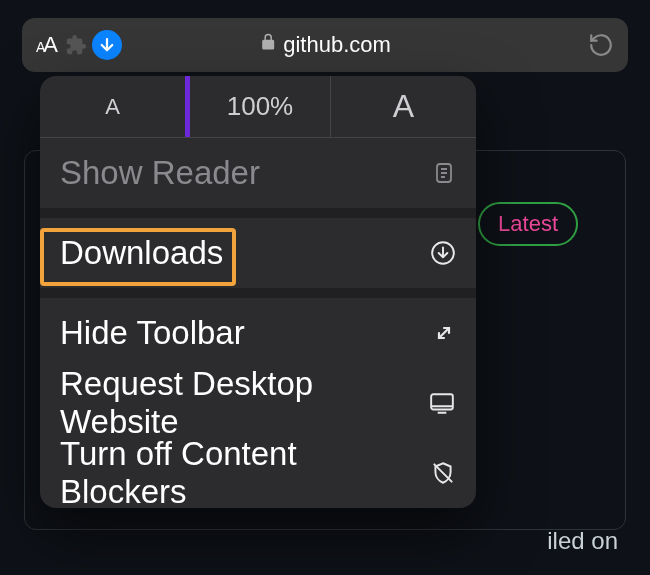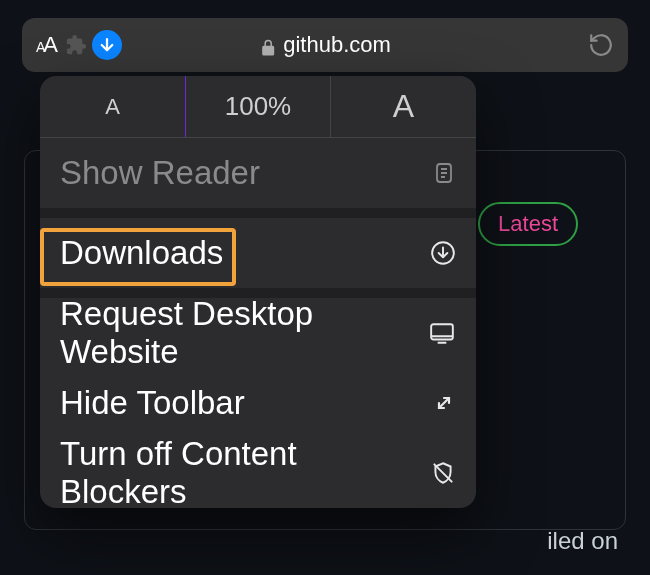--- a/index.html
+++ b/index.html
@@ -31,21 +31,21 @@
       color: #555;
     }
     .dl-badge {
       width: 30px; height: 30px; border-radius: 50%;
       background: #0b84ff;
       display: flex; align-items: center; justify-content: center;
       margin-left: 4px;
     }
     .addr-center {
       position: absolute; left: 50%; transform: translateX(-50%);
-      display: flex; align-items: flex-end; gap: 6px;
+      display: flex; align-items: flex-start; gap: 6px;
       color: #fff; font-size: 22px;
     }
     .lock { color: #b0b0b0; }
     .refresh {
       margin-left: auto; color: #8a8a8a;
     }
     
     .page-behind {
       position: absolute;
       top: 90px; left: 0; right: 0; bottom: 0;
@@ -92,21 +92,21 @@
       grid-template-columns: 1fr 1fr 1fr;
       align-items: center;
       border-bottom: 1px solid #444;
     }
     .tr-cell {
       height: 100%;
       display: flex; align-items: center; justify-content: center;
       color: #cfcfd3;
     }
     .tr-cell.small-a { font-size: 22px; font-weight: 500; }
-    .tr-cell.pct     { font-size: 26px; border-left: 1px solid #6d28d9; border-right: 1px solid #444;}
+    .tr-cell.pct     { font-size: 26px; border-left: 5px solid #6d28d9; border-right: 1px solid #444;}
     .tr-cell.big-a   { font-size: 32px; font-weight: 500; }
     .menu-item {
       display: flex; align-items: center; justify-content: space-between;
       height: 70px;
       padding: 0 20px;
       color: #fff;
       font-size: 33px;
       font-weight: 400;
     }
     .menu-item-label { color: #fff; }
@@ -201,42 +201,42 @@
         <circle cx="12" cy="12" r="10"></circle>
         <line x1="12" y1="7" x2="12" y2="15"></line>
         <polyline points="8 12 12 16 16 12"></polyline>
       </svg>
     </span>
   </div>
 
   <div class="section-gap"></div>
 
   <div class="menu-item">
+    <span class="menu-item-label">Hide Toolbar</span>
+    <span class="menu-icon">
+      <svg width="24" height="24" viewBox="0 0 24 24" fill="none" stroke="currentColor" stroke-width="2.2" stroke-linecap="round">
+        <line x1="7" y1="17" x2="17" y2="7"></line>
+        <polyline points="7 12 7 17 12 17"></polyline>
+        <polyline points="12 7 17 7 17 12"></polyline>
+      </svg>
+    </span>
+  </div>
+
+  <div class="menu-item">
     <span class="menu-item-label">Request Desktop Website</span>
     <span class="menu-icon">
       <svg width="28" height="26" viewBox="0 0 24 24" fill="none" stroke="currentColor" stroke-width="1.8">
         <rect x="2" y="4" width="20" height="14" rx="2"></rect>
         <line x1="2" y1="15" x2="22" y2="15"></line>
         <line x1="8" y1="21" x2="16" y2="21"></line>
       </svg>
     </span>
   </div>
 
   <div class="menu-item">
-    <span class="menu-item-label">Hide Toolbar</span>
-    <span class="menu-icon">
-      <svg width="24" height="24" viewBox="0 0 24 24" fill="none" stroke="currentColor" stroke-width="2.2" stroke-linecap="round">
-        <line x1="7" y1="17" x2="17" y2="7"></line>
-        <polyline points="7 12 7 17 12 17"></polyline>
-        <polyline points="12 7 17 7 17 12"></polyline>
-      </svg>
-    </span>
-  </div>
-
-  <div class="menu-item">
     <span class="menu-item-label">Turn off Content Blockers</span>
     <span class="menu-icon">
       <svg width="26" height="26" viewBox="0 0 24 24" fill="none" stroke="currentColor" stroke-width="1.8" stroke-linecap="round">
         <path d="M12 3l7 3v5c0 4.5-3 8.5-7 10-4-1.5-7-5.5-7-10V6l7-3z"></path>
         <line x1="4" y1="4" x2="20" y2="20"></line>
       </svg>
     </span>
   </div>
 </div>
 

